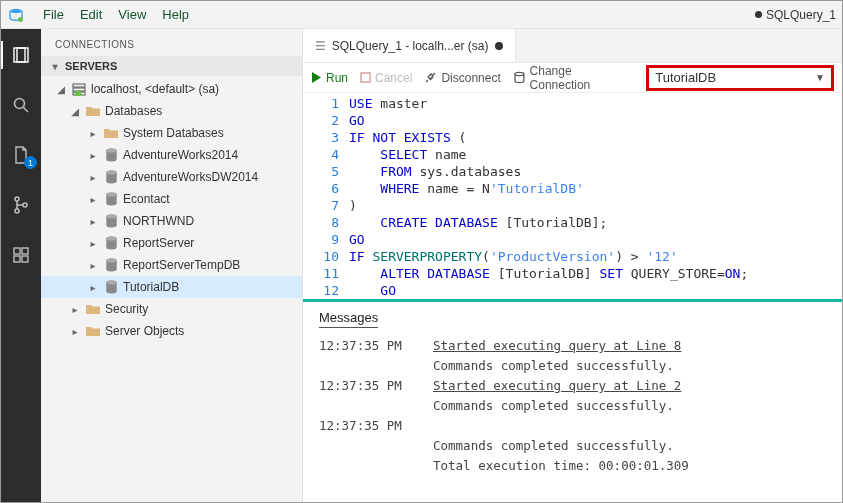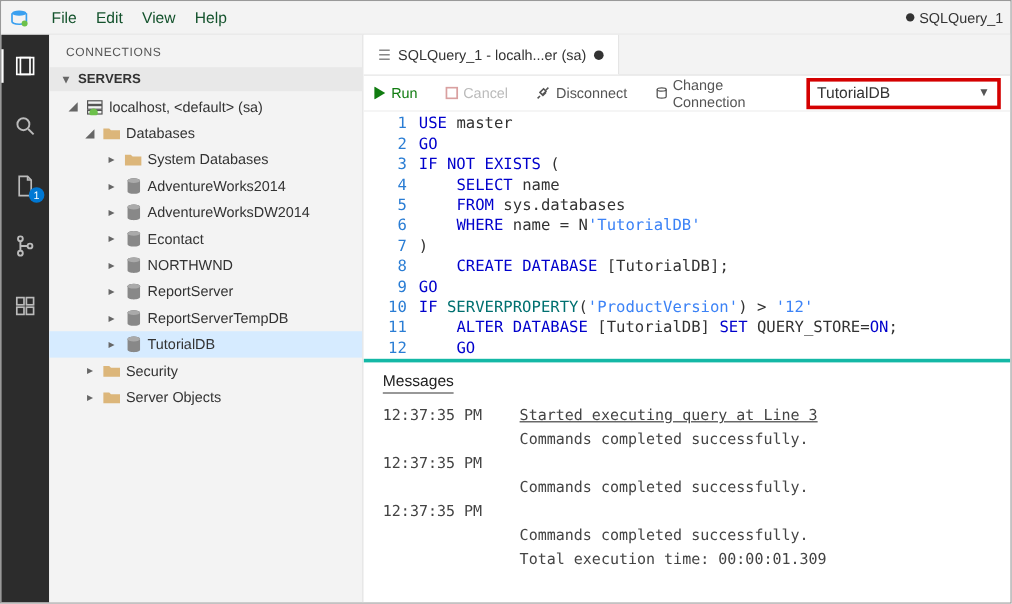--- a/index.html
+++ b/index.html
@@ -30,21 +30,21 @@
   .indent-2 { padding-left: 28px;}
   .indent-3 { padding-left: 46px;}
   .icon { width:16px; height:16px; display:inline-flex; align-items:center; justify-content:center; flex-shrink:0;}
   
   .editor-area { flex:1; display:flex; flex-direction:column; background:#fff; overflow:hidden;}
   .tabbar { display:flex; align-items:center; height:34px; border-bottom:1px solid #e5e5e5; background:#f3f3f3;}
   .tab { display:flex; align-items:center; gap:6px; height:100%; padding:0 12px; background:#fff; border-right:1px solid #e5e5e5; font-size:12px; color:#333; position:relative;}
   .tab .tab-icon { color:#888;}
   .tab .close-dot { width:8px; height:8px; border-radius:50%; background:#333;}
   
-  .toolbar { display:flex; align-items:center; height:30px; padding:0 8px; gap:23px; border-bottom:1px solid #eee; font-size:12px; color:#555;}
+  .toolbar { display:flex; align-items:center; height:30px; padding:0 8px; gap:12px; border-bottom:1px solid #eee; font-size:12px; color:#555;}
   .toolbar .run { color:#107c10; display:flex; align-items:center; gap:4px; cursor:pointer;}
   .toolbar .disabled { color:#bbb; display:flex; align-items:center; gap:4px;}
   .toolbar .tool { display:flex; align-items:center; gap:4px; cursor:pointer; color:#555;}
   .toolbar .db-select { border:3px solid #d40000; padding:2px 6px; display:flex; align-items:center; justify-content:space-between; width:190px; height:26px; font-size:13px; color:#333; margin-left:auto;}
   .toolbar .db-select .caret { color:#555; font-size:10px;}
   
   .code { flex: 0 0 auto; display:flex; font-family: Consolas, monospace; font-size:13px; line-height:17px; padding-top:2px;}
   .gutter { width:46px; text-align:right; color:#2a7dd4; padding-right:10px; user-select:none;}
   .gutter div { height:17px;}
   .codelines { flex:1; white-space:pre; color:#333;}
@@ -318,28 +318,29 @@
           <div>12</div>
         </div>
       <div class="codelines" id="codelines"><div><span class="kw">USE</span><span> </span><span>master</span></div><div><span class="kw">GO</span></div><div><span class="kw">IF</span><span> </span><span class="kw">NOT</span><span> </span><span class="kw">EXISTS</span><span> </span><span>(</span></div><div><span>    </span><span class="kw">SELECT</span><span> name</span></div><div><span>    </span><span class="kw">FROM</span><span> sys</span><span>.databases</span></div><div><span>    </span><span class="kw">WHERE</span><span> name </span><span>=</span><span> N</span><span class="str">'TutorialDB'</span></div><div><span>)</span></div><div><span>    </span><span class="kw">CREATE</span><span> </span><span class="kw">DATABASE</span><span> [TutorialDB];</span></div><div><span class="kw">GO</span></div><div><span class="kw">IF</span><span> </span><span class="ident">SERVERPROPERTY</span><span>(</span><span class="str">'ProductVersion'</span><span>) </span><span>&gt;</span><span> </span><span class="str">'12'</span></div><div><span>    </span><span class="kw">ALTER</span><span> </span><span class="kw">DATABASE</span><span> [TutorialDB] </span><span class="kw">SET</span><span> QUERY_STORE</span><span>=</span><span class="kw">ON</span><span>;</span></div><div><span>    </span><span class="kw">GO</span></div></div>
     </div>
 
     <div class="messages">
       <div class="messages-title">Messages</div>
       <div class="msg-table" id="msg-table">
           <div class="msg-row">
             <span class="msg-ts">12:37:35 PM</span>
-            <span class="msg-text link">Started executing query at Line 3</span>
+            <span class="msg-text link">Started executing query at Line 8</span>
           </div>
           <div class="msg-row">
             <span class="msg-ts"></span>
             <span class="msg-text">Commands completed successfully.</span>
           </div>
           <div class="msg-row">
             <span class="msg-ts">12:37:35 PM</span>
+            <span class="msg-text link">Started executing query at Line 2</span>
           </div>
           <div class="msg-row">
             <span class="msg-ts"></span>
             <span class="msg-text">Commands completed successfully.</span>
           </div>
           <div class="msg-row">
             <span class="msg-ts">12:37:35 PM</span>
           </div>
           <div class="msg-row">
             <span class="msg-ts"></span>

